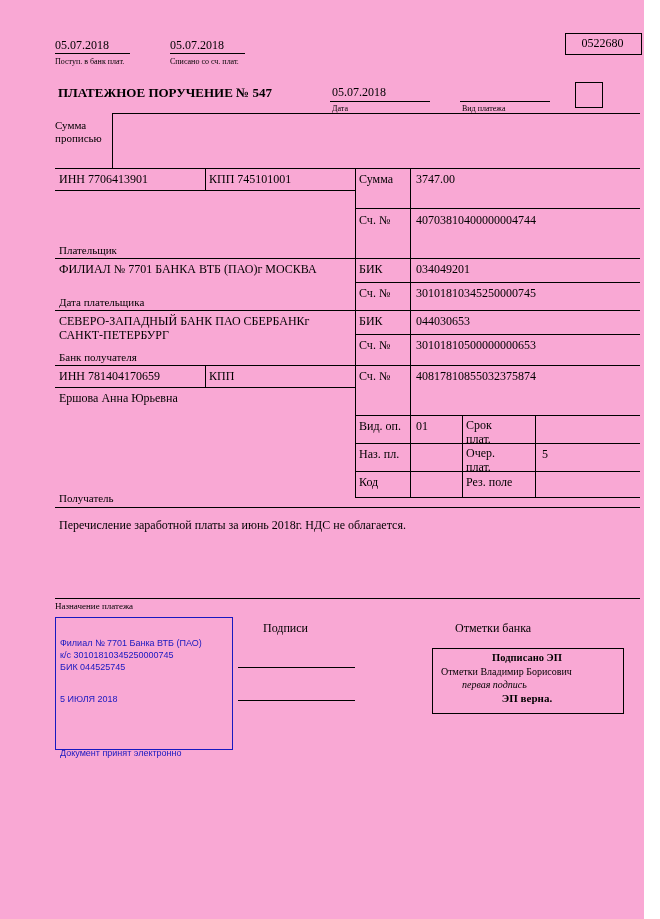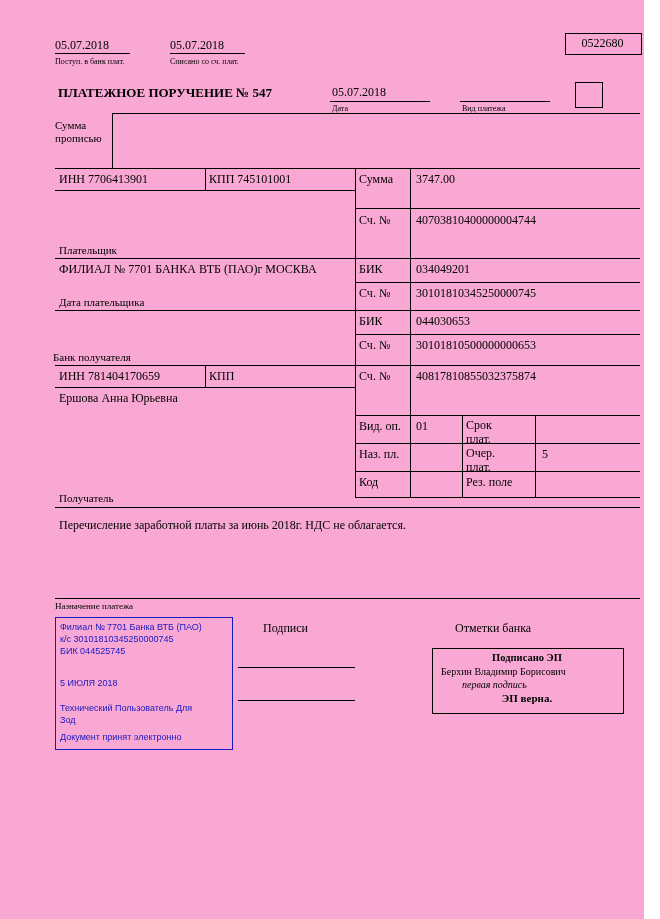--- a/index.html
+++ b/index.html
@@ -12,21 +12,21 @@
   .s10{font-size:10px;}
   .s11{font-size:11px;}
   .b{font-weight:bold;}
   .i{font-style:italic;font-family:Liberation Serif, serif;}
   .c{text-align:center;}
   .hl{position:absolute;height:1px;background:#000;}
   .vl{position:absolute;width:1px;background:#000;}
   .box{position:absolute;border:1px solid #000;}
   .stamp{position:absolute;border:1px solid #1818c0;}
   .stamp-t{position:absolute;font-family:"Liberation Sans","DejaVu Sans",sans-serif;
-           font-size:9px;line-height:12px;color:#1818c0;white-space:nowrap;}
+           font-size:9px;line-height:12px;color:#1818c0;white-space:nowrap;margin-top:16px;}
 </style>
 </head>
 <body>
 
 <div class="page">
 
   <div class="t" style="left:55px;top:38px">05.07.2018</div>
   <div class="hl" style="left:55px;top:53px;width:75px"></div>
   <div class="t s8" style="left:55px;top:57px">Поступ. в банк плат.</div>
   <div class="t" style="left:170px;top:38px">05.07.2018</div>
@@ -76,25 +76,26 @@
   <div class="t" style="left:416px;top:213px">40703810400000004744</div>
   <div class="t s11" style="left:59px;top:244px">Плательщик</div>
 
   <div class="t wrap" style="left:59px;top:262px;width:292px">ФИЛИАЛ № 7701 БАНКА ВТБ (ПАО)г МОСКВА</div>
   <div class="t" style="left:359px;top:262px">БИК</div>
   <div class="t" style="left:416px;top:262px">034049201</div>
   <div class="t" style="left:359px;top:286px">Сч. №</div>
   <div class="t" style="left:416px;top:286px">30101810345250000745</div>
   <div class="t s11" style="left:59px;top:296px">Дата плательщика</div>
 
+  <div class="t wrap" style="left:59px;top:314px;width:292px">СЕВЕРО-ЗАПАДНЫЙ БАНК ПАО СБЕРБАНКг САНКТ-ПЕТЕРБУРГ</div>
   <div class="t" style="left:359px;top:314px">БИК</div>
   <div class="t" style="left:416px;top:314px">044030653</div>
   <div class="t" style="left:359px;top:338px">Сч. №</div>
   <div class="t" style="left:416px;top:338px">30101810500000000653</div>
-  <div class="t s11" style="left:53px;top:351px">Банк получателя</div>
+  <div class="t s11" style="left:59px;top:351px">Банк получателя</div>
 
   <div class="t" style="left:59px;top:369px">ИНН 781404170659</div>
   <div class="t" style="left:209px;top:369px">КПП</div>
   <div class="t" style="left:359px;top:369px">Сч. №</div>
   <div class="t" style="left:416px;top:369px">40817810855032375874</div>
   <div class="t" style="left:59px;top:391px">Ершова Анна Юрьевна</div>
   <div class="t" style="left:359px;top:419px">Вид. оп.</div>
   <div class="t" style="left:416px;top:419px">01</div>
   <div class="t wrap" style="left:466px;top:418px;width:45px">Срок плат.</div>
   <div class="t" style="left:359px;top:447px">Наз. пл.</div>
@@ -106,27 +107,26 @@
 
   <div class="t" style="left:59px;top:518px">Перечисление заработной платы за июнь 2018г. НДС не облагается.</div>
   <div class="hl" style="left:55px;top:598px;width:585px"></div>
   <div class="t s9" style="left:55px;top:601px">Назначение платежа</div>
 
   <div class="stamp" style="left:55px;top:617px;width:176px;height:131px"></div>
   <div class="stamp-t" style="left:60px;top:621px">Филиал № 7701 Банка ВТБ (ПАО)</div>
   <div class="stamp-t" style="left:60px;top:633px">к/с 30101810345250000745</div>
   <div class="stamp-t" style="left:60px;top:645px">БИК 044525745</div>
   <div class="stamp-t" style="left:60px;top:677px">5 ИЮЛЯ 2018</div>
-  <div class="stamp-t" style="left:60px;top:702px;width:150px;white-space:normal">Технический Пользователь Для Зод</div>
   <div class="stamp-t" style="left:60px;top:731px">Документ принят электронно</div>
 
   <div class="t" style="left:263px;top:621px">Подписи</div>
   <div class="t" style="left:455px;top:621px">Отметки банка</div>
   <div class="hl" style="left:238px;top:667px;width:117px"></div>
   <div class="hl" style="left:238px;top:700px;width:117px"></div>
 
   <div class="box" style="left:432px;top:648px;width:190px;height:64px"></div>
   <div class="t b c" style="left:432px;top:652px;width:190px;font-size:10.5px">Подписано ЭП</div>
-  <div class="t s10" style="left:441px;top:666px">Берхин Владимир Борисович</div>
+  <div class="t s10" style="left:441px;top:666px">Отметки Владимир Борисович</div>
   <div class="t s10 i" style="left:462px;top:679px">первая подпись</div>
   <div class="t b c" style="left:432px;top:692px;width:190px;font-size:11px">ЭП верна.</div>
 
 </div>
 
 </body></html>

